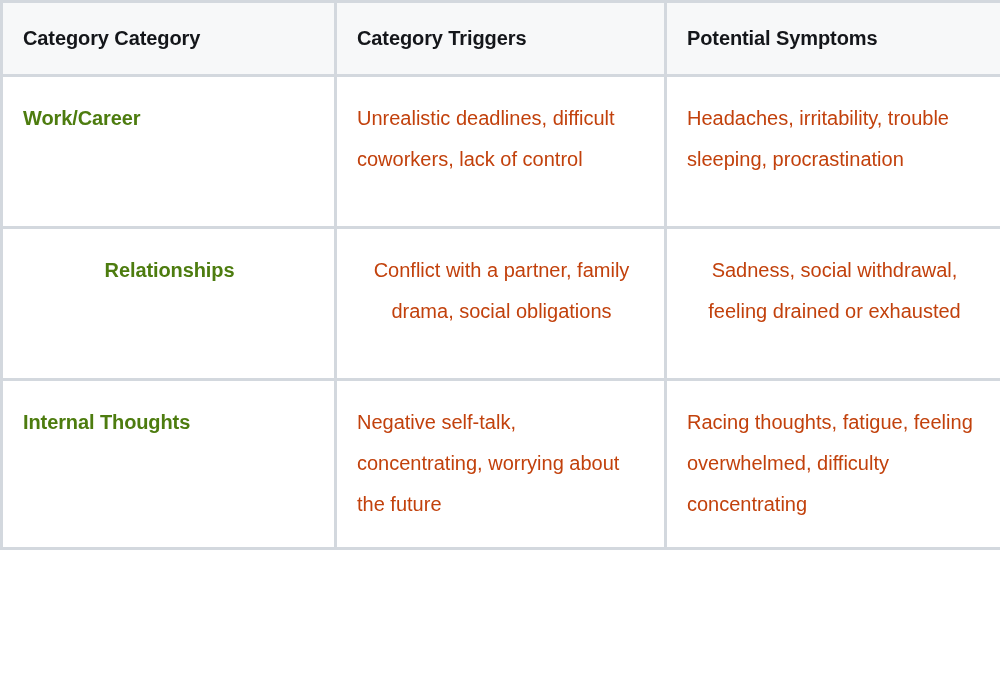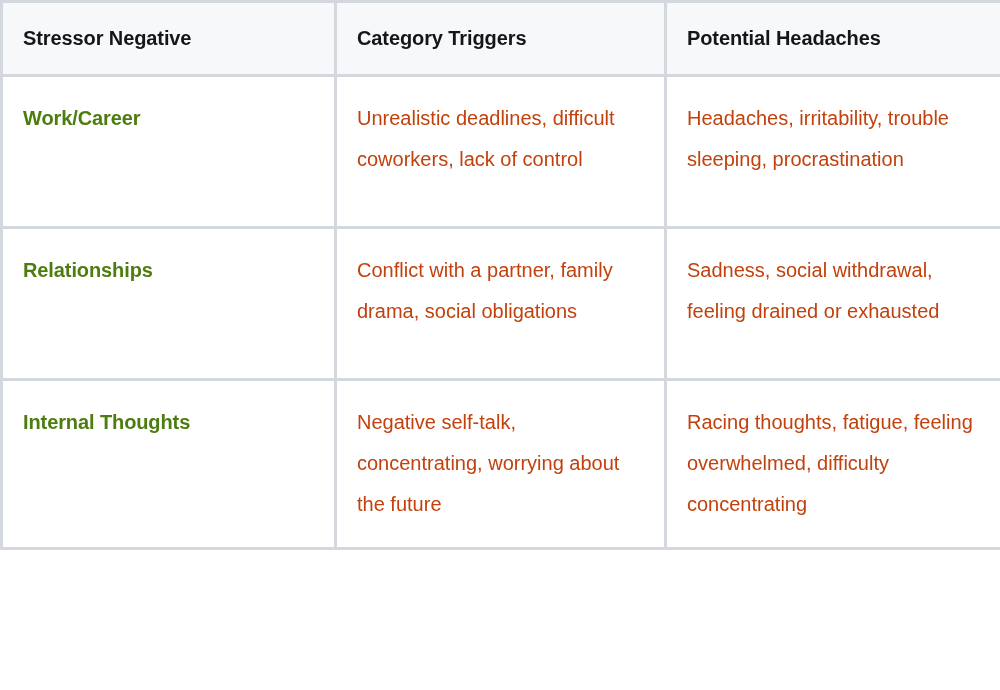--- a/index.html
+++ b/index.html
@@ -72,45 +72,45 @@
   }
 
   tbody td.cat {
     font-weight: bold;
     color: #4d7c0f;
     letter-spacing: -0.1px;
   }
 
   tbody tr.r1 td { height: 152px; }
   tbody tr.r2 td { height: 153px; }
-  tbody tr.r3 td { height: 152px; }
+  tbody tr.r3 td { height: 152px; text-align: center; }
   tbody tr.r4 td { height: 156px; }
 
   .cell-text { display: block; }
 </style>
 </head>
 <body>
 
 <div class="table-wrap">
   <table class="stressor-table">
     <colgroup>
       <col class="c1">
       <col class="c2">
       <col class="c3">
     </colgroup>
     <thead>
       <tr>
         <th class="first">
-          <span class="cell-text">Stressor Negative</span>
+          <span class="cell-text">Category Category</span>
         </th>
         <th>
           <span class="cell-text">Category Triggers</span>
         </th>
         <th class="last">
-          <span class="cell-text">Potential Headaches</span>
+          <span class="cell-text">Potential Symptoms</span>
         </th>
       </tr>
     </thead>
     <tbody>
       <tr class="r1">
         <td class="cat">
           <span class="cell-text">Work/Career</span>
         </td>
         <td>
           <span class="cell-text">Unrealistic deadlines, difficult coworkers, lack of control</span>

